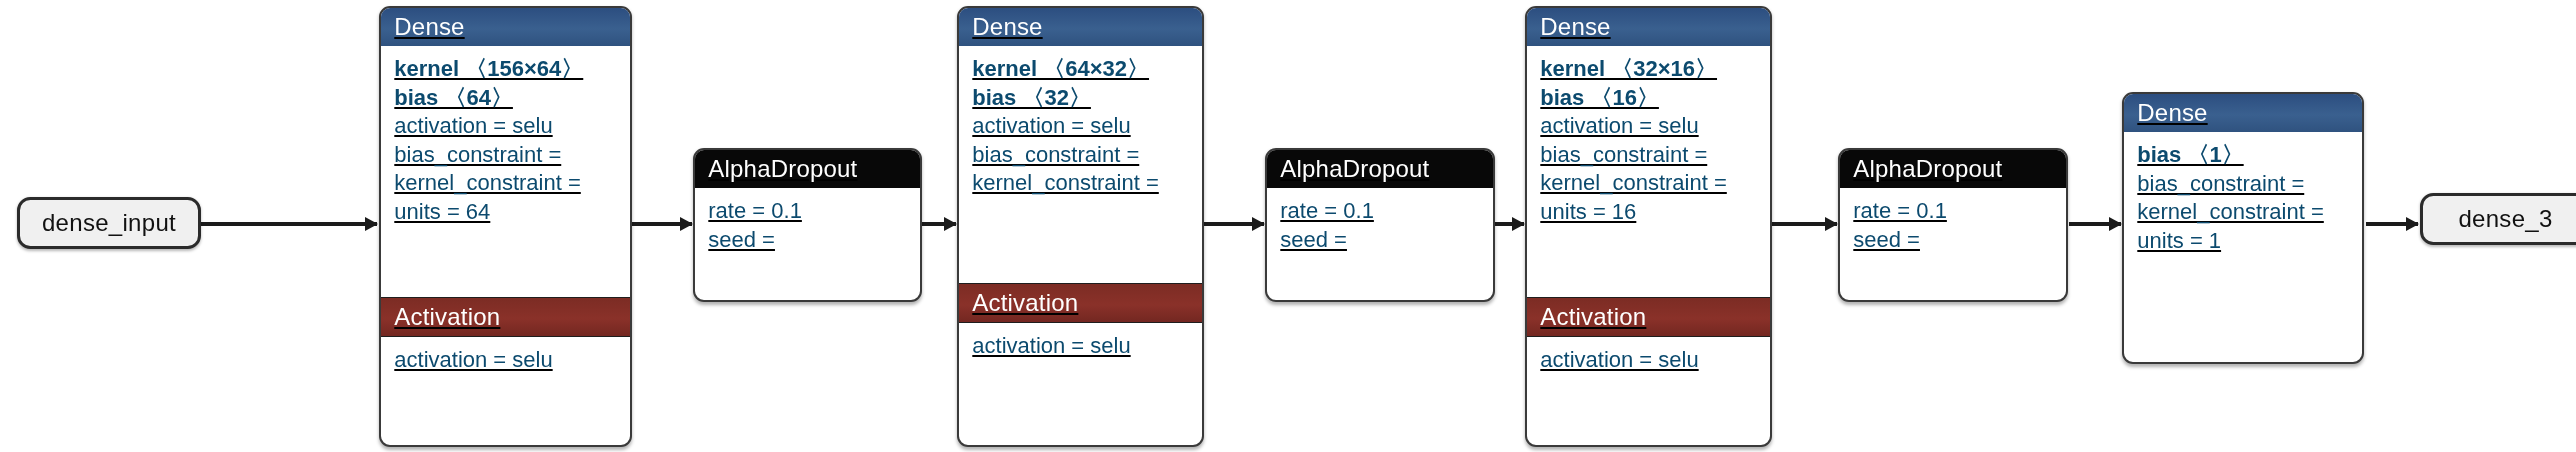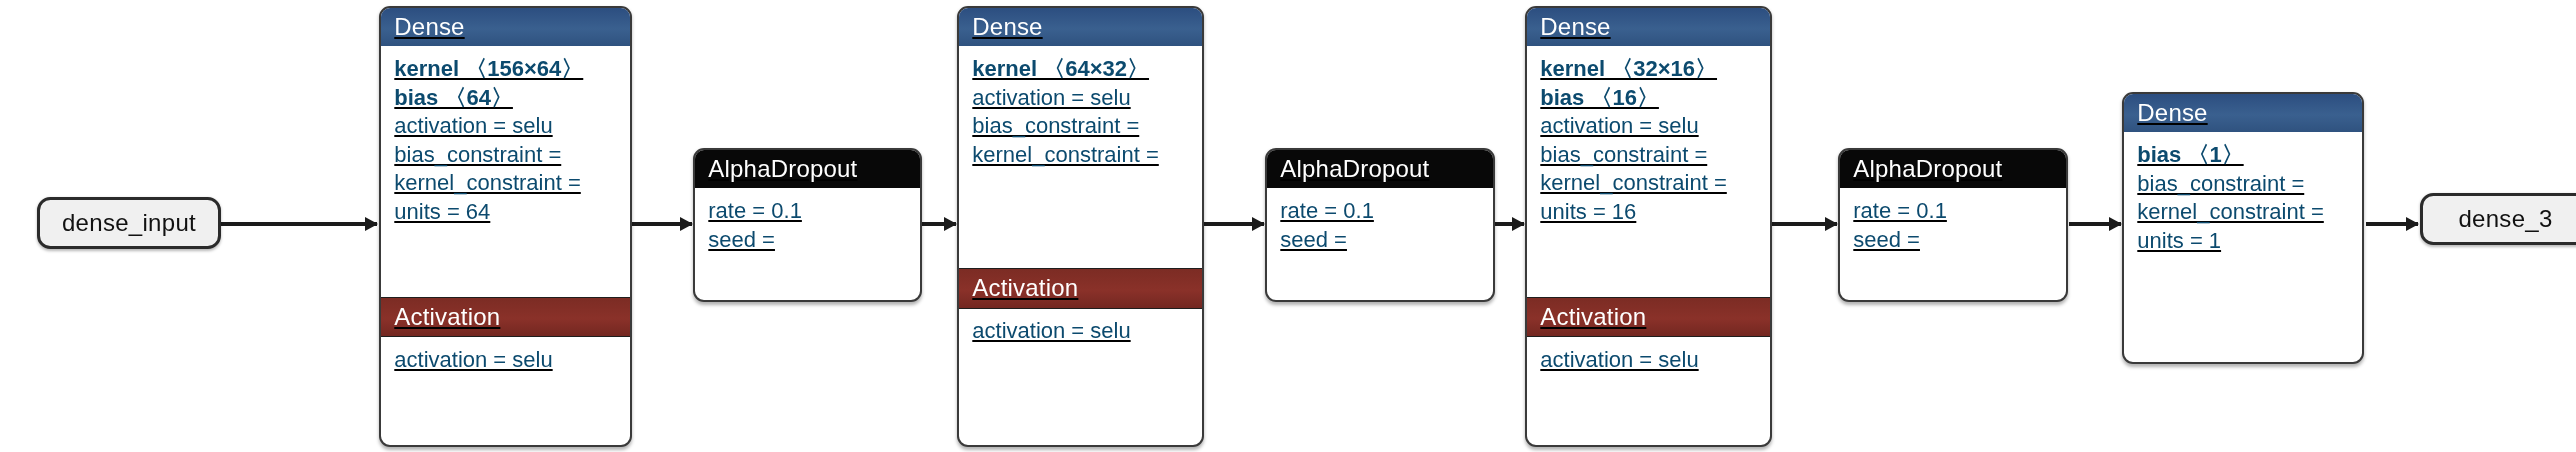--- a/index.html
+++ b/index.html
@@ -83,21 +83,21 @@
 
   <div class="arrow" style="left:200px;  top:222px; width:177px;"></div>
   <div class="arrow" style="left:630px; top:222px; width:62px;"></div>
   <div class="arrow" style="left:842px; top:222px; width:114px;"></div>
   <div class="arrow" style="left:1202px; top:222px; width:62px;"></div>
   <div class="arrow" style="left:1495px; top:222px; width:29px;"></div>
   <div class="arrow" style="left:1772px; top:222px; width:65px;"></div>
   <div class="arrow" style="left:2069px; top:222px; width:52px;"></div>
   <div class="arrow" style="left:2366px; top:222px; width:52px;"></div>
 
-  <div class="term-node" style="left:17px; top:197px; width:184px; height:52px;margin-left:20px;">
+  <div class="term-node" style="left:17px; top:197px; width:184px; height:52px;">
     <span>dense_input</span>
   </div>
 
   <div class="layer-card" style="left:379px; top:6px; width:253px; height:441px;">
     <div class="card-header hdr-dense">Dense</div>
     <div class="card-body">
       <div class="row bold">kernel 〈156×64〉</div>
       <div class="row bold">bias 〈64〉</div>
       <div class="row">activation = selu</div>
       <div class="row">bias_constraint =</div>
@@ -115,20 +115,21 @@
     <div class="card-body">
       <div class="row">rate = 0.1</div>
       <div class="row">seed =</div>
     </div>
   </div>
 
   <div class="layer-card" style="left:957px; top:6px; width:247px; height:441px;">
     <div class="card-header hdr-dense">Dense</div>
     <div class="card-body">
       <div class="row bold">kernel 〈64×32〉</div>
+      <div class="row bold">bias 〈32〉</div>
       <div class="row">activation = selu</div>
       <div class="row">bias_constraint =</div>
       <div class="row">kernel_constraint =</div>
     </div>
     <div class="card-header hdr-activation">Activation</div>
     <div class="card-body">
       <div class="row">activation = selu</div>
     </div>
   </div>
 

